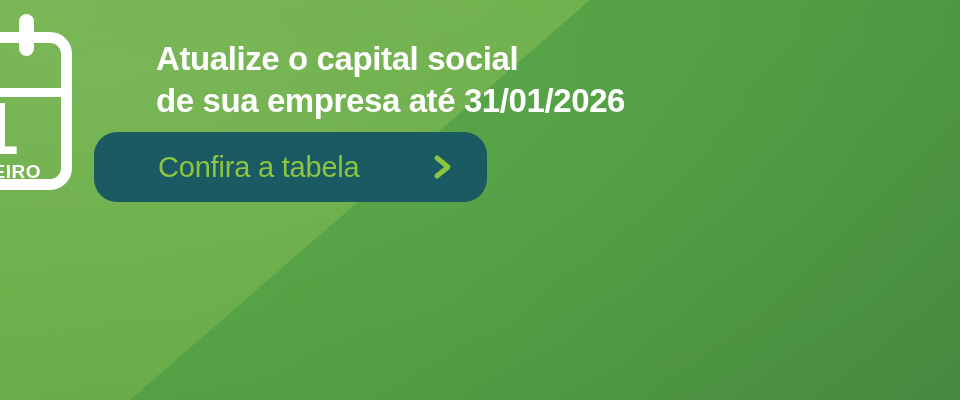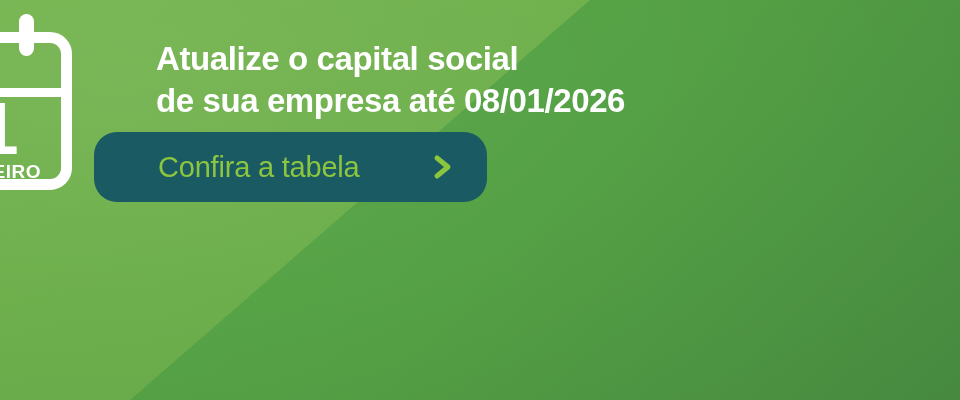--- a/index.html
+++ b/index.html
@@ -174,21 +174,21 @@
 
     <div class="cal-ring r2"></div>
     <div class="cal-body"></div>
     <div class="cal-divider"></div>
     <div class="cal-day">1</div>
     <div class="cal-month">JANEIRO</div>
   </div>
 
   <div class="headline">
     <span class="line">Atualize o capital social</span>
-    <span class="line">de sua empresa até 08/01/2026</span>
+    <span class="line">de sua empresa até 31/01/2026</span>
   </div>
 
   <button class="cta">
     <span class="cta-label">Confira a tabela</span>
     <span class="cta-chevron">
       <svg width="28" height="28" viewBox="0 0 28 28" aria-hidden="true">
         <polyline points="9,5 20,14 9,23" fill="none" stroke="#8cc63f" stroke-width="5" stroke-linecap="round" stroke-linejoin="round"></polyline>
       </svg>
     </span>
   </button>

